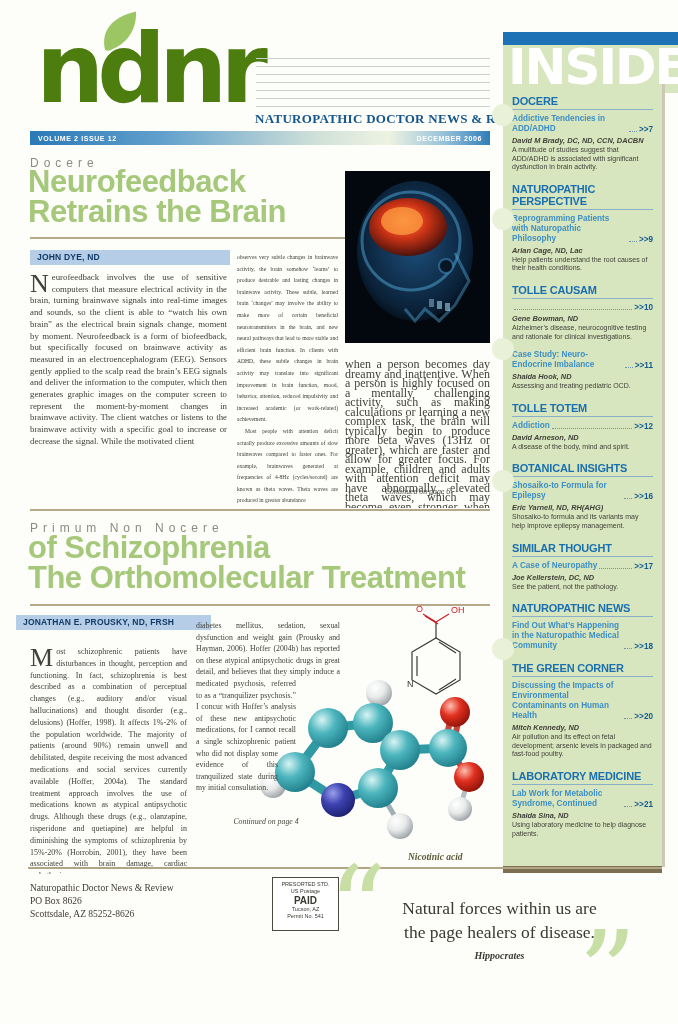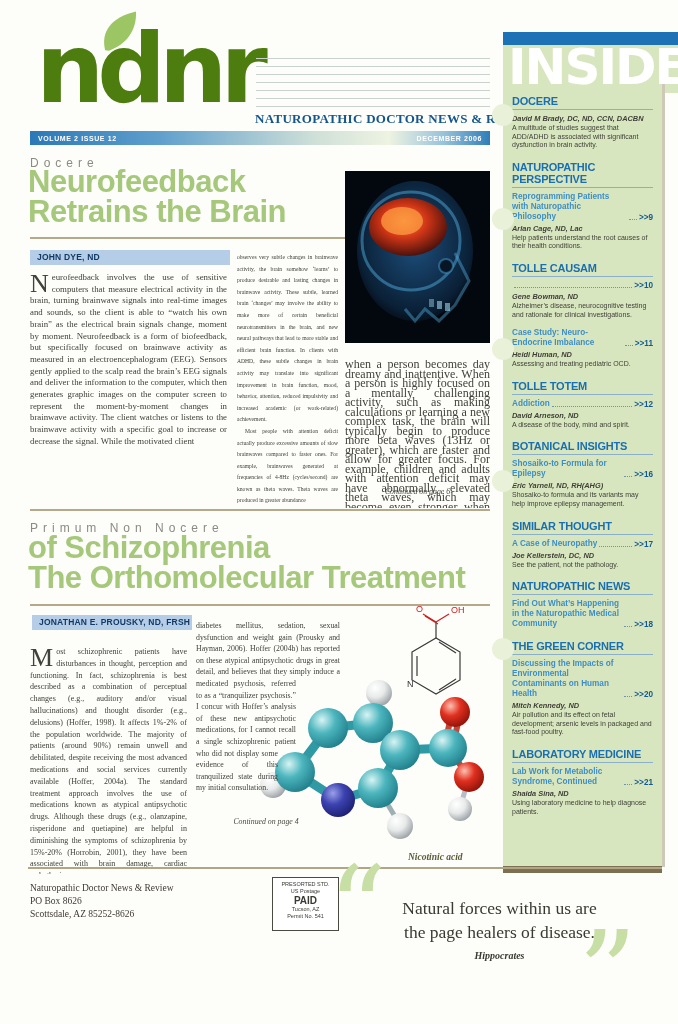--- a/index.html
+++ b/index.html
@@ -190,21 +190,21 @@
 
   <div class="rule" style="left:30px; top:509px; width:460px;"></div>
 
   <div>
     <div class="kicker" style="left:30px; top:521px;">Primum Non Nocere</div>
     <div class="headline" style="left:28px; top:533px; width:470px;">
       <div>of Schizophrenia</div>
       <div>The Orthomolecular Treatment</div>
     </div>
     <div class="rule" style="left:30px; top:604px; width:460px;"></div>
-    <div class="authorbox" style="left:32px; top:615px; width:160px;">JONATHAN E. PROUSKY, ND, FRSH</div>
+    <div class="authorbox" style="left:16px; top:615px; width:195px;">JONATHAN E. PROUSKY, ND, FRSH</div>
 
     <div class="col a2c1">
       <p><span class="dropcap">M</span><span>ost schizophrenic patients have disturbances in thought, perception and functioning. In fact, schizophrenia is best described as a combination of perceptual changes (e.g., auditory and/or visual hallucinations) and thought disorder (e.g., delusions) (Hoffer, 1998). It affects 1%-2% of the population worldwide. The majority of patients (around 90%) remain unwell and debilitated, despite receiving the most advanced medications and social services currently available (Hoffer, 2004a). The standard treatment approach involves the use of medications known as atypical antipsychotic drugs. Although these drugs (e.g., olanzapine, risperidone and quetiapine) are helpful in diminishing the symptoms of schizophrenia by 15%-20% (Horrobin, 2001), they have been associated with brain damage, cardiac arrhythmias,</span></p>
     </div>
 
     <div class="figure" style="left:240px; top:600px;">
       <svg width="252" height="280" viewBox="0 0 252 280">
         <defs>
           <radialGradient id="teal" cx="35%" cy="30%" r="75%">
             <stop offset="0%" stop-color="#d8f4f4"></stop>
@@ -288,20 +288,25 @@
     </div>
   </div>
 
   <div class="side-bluebar"></div>
   <div class="inside-strip"></div>
   <div class="side-panel">
 
     <div class="s-section">
       <div class="s-head">DOCERE</div>
       <div class="s-item">
+        <div class="s-line">
+            <span class="s-title">Addictive Tendencies in ADD/ADHD</span>
+            <span class="s-leader"></span>
+            <span class="s-page">&gt;&gt;7</span>
+          </div>
         <div class="s-author">David M Brady, DC, ND, CCN, DACBN</div>
         <div class="s-desc">A multitude of studies suggest that ADD/ADHD is associated with significant dysfunction in brain activity.</div>
       </div>
     </div>
 
     <div class="s-section">
       <div class="s-head">NATUROPATHIC PERSPECTIVE</div>
       <div class="s-item">
         <div class="s-line">
             <span class="s-title">Reprogramming Patients with Naturopathic Philosophy</span>
@@ -322,21 +327,21 @@
           </div>
         <div class="s-author">Gene Bowman, ND</div>
         <div class="s-desc">Alzheimer’s disease, neurocognitive testing and rationale for clinical investigations.</div>
       </div>
       <div class="s-item">
         <div class="s-line">
             <span class="s-title">Case Study: Neuro-Endocrine Imbalance</span>
             <span class="s-leader"></span>
             <span class="s-page">&gt;&gt;11</span>
           </div>
-        <div class="s-author">Heidi Human, ND</div>
+        <div class="s-author">Shaida Hook, ND</div>
         <div class="s-desc">Assessing and treating pediatric OCD.</div>
       </div>
     </div>
 
     <div class="s-section">
       <div class="s-head">TOLLE TOTEM</div>
       <div class="s-item">
         <div class="s-line">
             <span class="s-title">Addiction</span>
             <span class="s-leader"></span>

